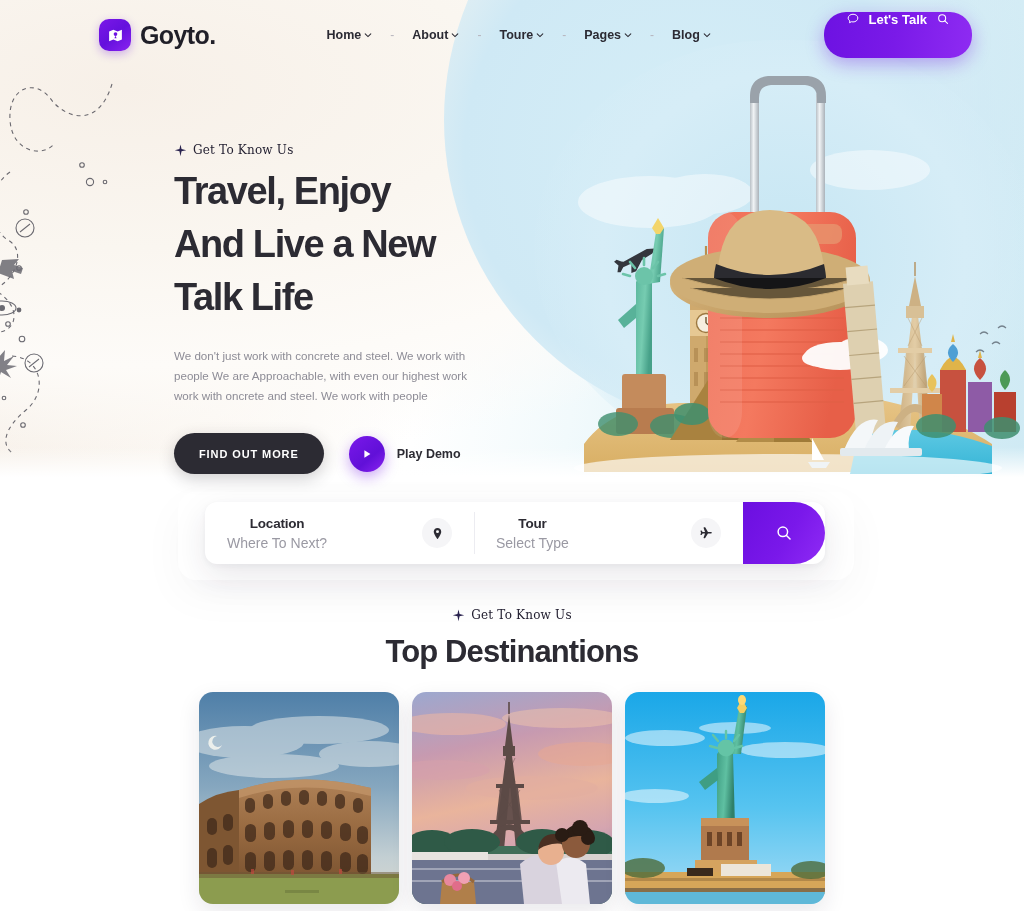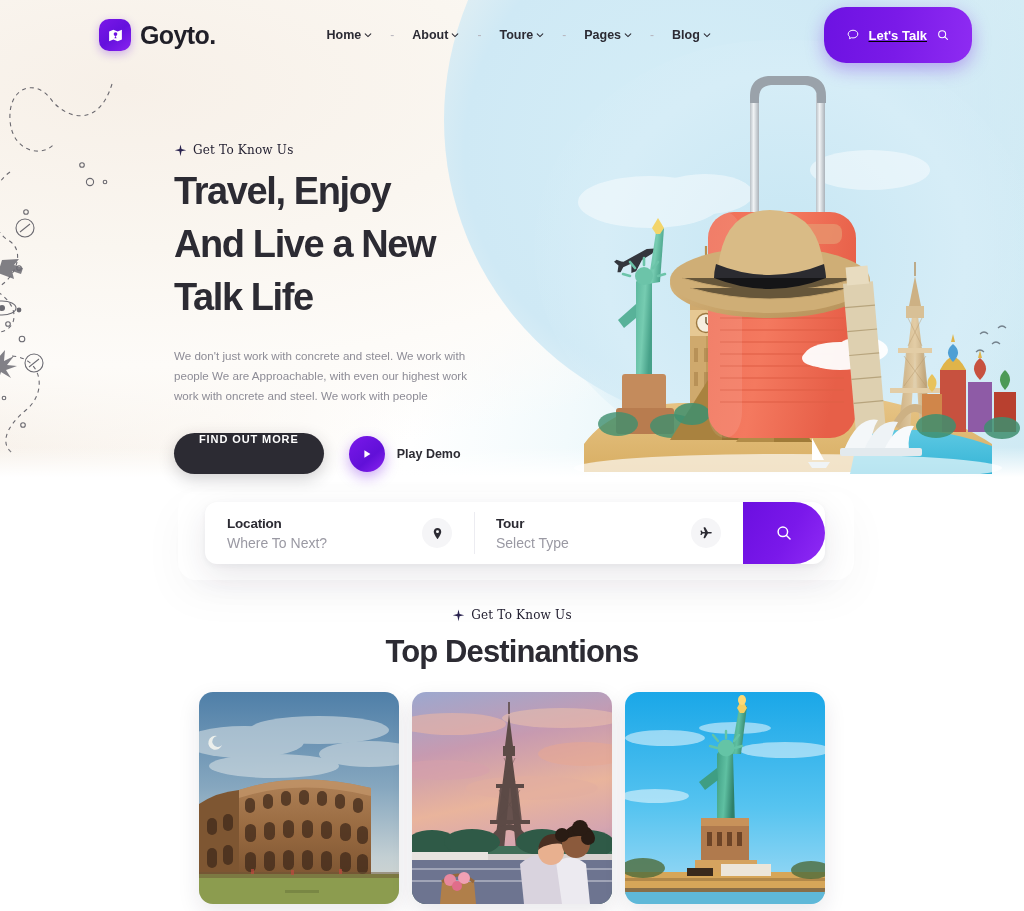--- a/index.html
+++ b/index.html
@@ -55,25 +55,24 @@
   .nav-item {
     display:flex; align-items:center; gap:3px;
     font-size:12.5px; font-weight:bold; color:#2b2a33; cursor:pointer;
     padding:0 1px;
   }
   .nav-sep { color:#b6b4bd; font-size:12px; margin:0 17px; }
   .chev { display:inline-block; }
 
   .cta-wrap { margin-left:auto; margin-right:60px; }
   .cta {
-    display:flex; align-items:center; gap:9px;
-    height:56px; padding:0 22px; border-radius:22px; cursor:pointer;
+    display:flex; gap:9px;
+    height:46px; padding:0 22px; border-radius:22px; cursor:pointer;
     background:linear-gradient(95deg,#6d12e2 0%,#7a1ae8 48%,#8e2bf2 100%);
     box-shadow:0 6px 18px rgba(110,18,226,.34);
-    text-decoration:underline;
   }
   .cta-label { color:#fff; font-size:13px; font-weight:bold; }
 
   
   .hero-copy { position:absolute; left:174px; top:143px; width:400px; z-index:20; }
   .eyebrow { display:flex; align-items:center; gap:6px; margin-bottom:8px; }
   .eyebrow-text {
     font-family:"DejaVu Serif", serif;
     font-size:12px; color:#242132; letter-spacing:.2px;
   }
@@ -81,21 +80,21 @@
     font-size:38px; line-height:53px; font-weight:bold;
     color:#2c2b33; letter-spacing:-1.4px; margin-bottom:22px;
   }
   .hero-body {
     font-size:11.6px; line-height:20px; color:#8d8c96; width:310px; margin-bottom:27px;
   }
   .hero-actions { display:flex; align-items:center; gap:25px; }
   .btn-dark {
     height:41px; padding:0 25px; border-radius:21px;
     background:#2c2b33; color:#fff; font-size:11px; font-weight:bold;
-    letter-spacing:.9px; display:flex; cursor:pointer;
+    letter-spacing:.9px; display:flex; align-items:center; cursor:pointer;
     box-shadow:0 5px 16px rgba(44,43,51,.22);
   }
   .demo { display:flex; align-items:center; gap:12px; cursor:pointer; }
   .play-circle {
     width:36px; height:36px; border-radius:50%;
     background:linear-gradient(140deg,#7a18ea,#6110d8 60%,#8b24f1);
     display:flex; align-items:center; justify-content:center;
     box-shadow:0 5px 14px rgba(110,18,226,.36);
   }
   .demo-label { font-size:12.5px; font-weight:bold; color:#2c2b33; }
@@ -111,21 +110,21 @@
     box-shadow:0 12px 34px rgba(40,30,60,.10), 0 2px 6px rgba(40,30,60,.05);
     display:flex; align-items:stretch; z-index:30;
   }
   .sb-glow {
     position:absolute; left:178px; top:492px; width:676px; height:88px;
     border-radius:18px; background:#ffffff; opacity:.55;
     box-shadow:0 16px 44px rgba(40,30,60,.07); z-index:25;
   }
   .sb-field {
     flex:1; display:flex; align-items:center; justify-content:space-between;
-    padding:0 22px 0 22px; position:relative; cursor:pointer;
+    padding:0 22px 0 22px; position:relative; cursor:pointer;text-align:center;
   }
   .sb-field + .sb-field::before {
     content:""; position:absolute; left:0; top:10px; bottom:10px; width:1px; background:#ececf1;
   }
   .sb-title { font-size:13.5px; font-weight:bold; color:#2c2b33; letter-spacing:-.2px; }
   .sb-sub { font-size:14px; color:#9a99a3; margin-top:4px; }
   .sb-icon {
     width:30px; height:30px; border-radius:50%; background:#f5f5f7;
     display:flex; align-items:center; justify-content:center; flex:none;
   }

